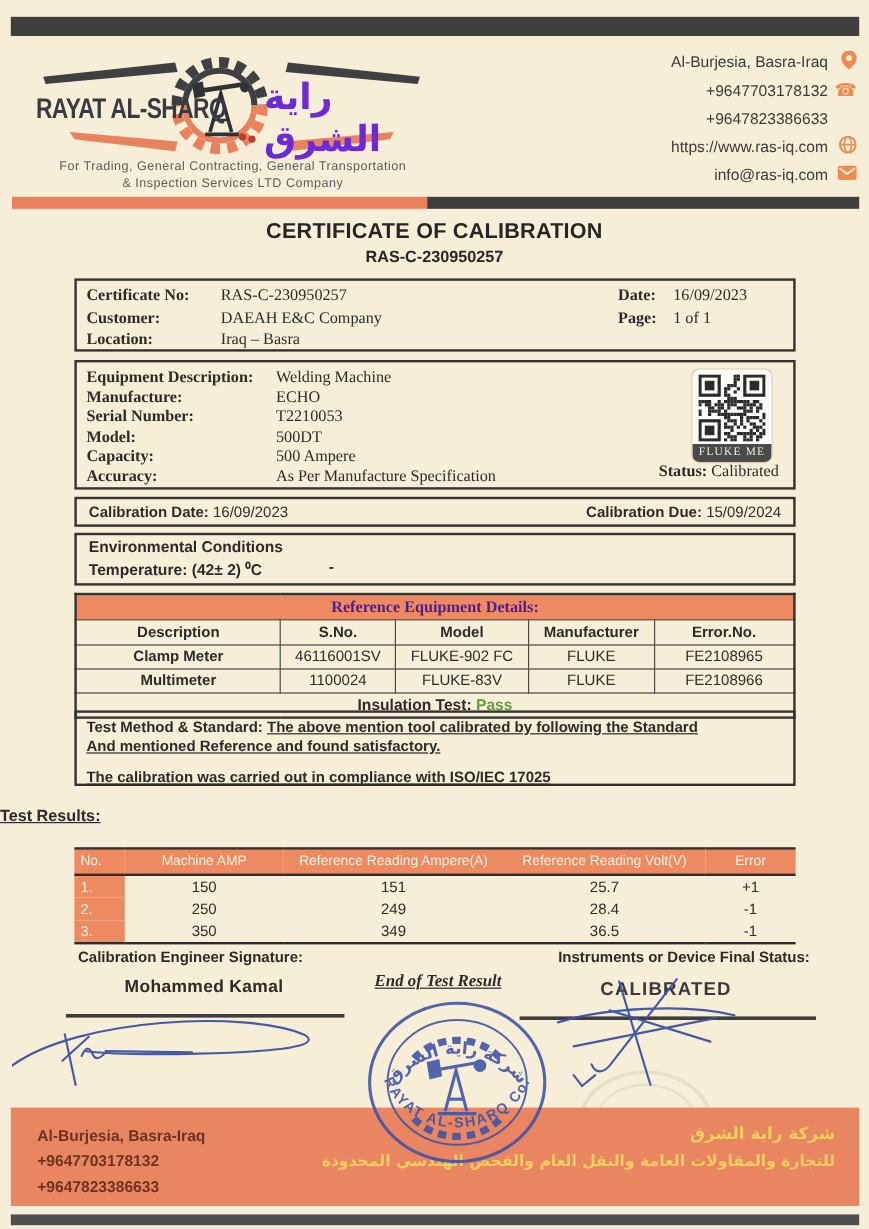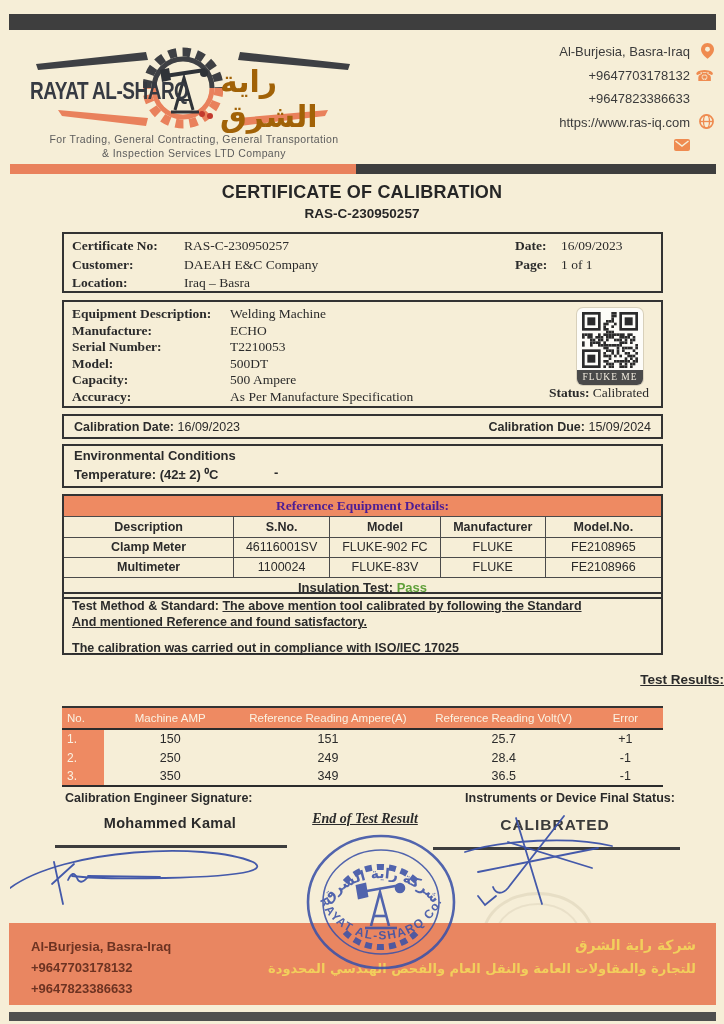--- a/index.html
+++ b/index.html
@@ -9,21 +9,21 @@
 
   
   .top-bar { left:9px; top:14px; width:707px; height:16px; background:#3e3e3e; }
   .split-bar-orange { left:10px; top:164px; width:346px; height:10px; background:#e9815c; }
   .split-bar-dark { left:356px; top:164px; width:360px; height:10px; background:#3e3e3e; }
   .bottom-bar { left:9px; top:1012px; width:707px; height:9px; background:#4f4f4f; }
 
   
   .logo-wrap { left:28px; top:36px; width:335px; height:128px; }
   .logo-en { position:absolute; left:2px; top:42px; font-size:19px; font-weight:700; letter-spacing:-0.5px; color:#363a42; transform:scale(1,1.25); transform-origin:left top; }
-  .logo-ar { position:absolute; left:192px; top:28px; font-size:30px; font-weight:700; color:#a16207; font-family:"DejaVu Sans", sans-serif; }
+  .logo-ar { position:absolute; left:192px; top:28px; font-size:30px; font-weight:700; color:#6d28d9; font-family:"DejaVu Sans", sans-serif; }
   .tagline { left:24px; top:132px; width:340px; text-align:center; font-size:10.5px; color:#5c5c5c; letter-spacing:0.4px; line-height:14px; }
 
   .contact { left:464px; top:40px; width:250px; }
   .c-row { display:grid; grid-template-columns:1fr 24px; align-items:center; height:23.5px; }
   .c-row .c-tx { text-align:right; font-size:13px; color:#3b3b3b; }
   .c-row .c-ic { text-align:right; color:#ef8b50; font-size:15px; line-height:1; }
 
   
   .title-main { left:0; top:182px; width:724px; text-align:center; font-size:18px; font-weight:700; color:#262626; letter-spacing:0.2px; }
   .title-num { left:0; top:206px; width:724px; text-align:center; font-size:13.5px; font-weight:700; color:#262626; }
@@ -65,21 +65,21 @@
   .ref-data td:first-child { font-weight:700; }
   .ref-foot td { font-size:13px; height:21px; }
   .pass { color:#5fa03a; font-weight:700; }
   .ins-lb { font-weight:700; }
 
   
   .method-box { left:62px; top:592px; width:601px; height:63px; padding:4px 8px; font-size:12.5px; font-weight:700; line-height:16px; }
   .u { text-decoration:underline; }
   .method-gap { height:10px; }
 
-  .results-title { left:0; top:672px; width:724px; text-align:right; font-size:13.5px; font-weight:700; text-decoration:underline; }
+  .results-title { left:0; top:672px; width:724px; text-align:left; font-size:13.5px; font-weight:700; text-decoration:underline; }
 
   
   .res-table { left:62px; top:706px; width:601px; border-collapse:collapse; table-layout:fixed; border-top:2px solid #333; border-bottom:2.5px solid #2c2c2c; }
   .res-head th { background:#ee8a62; color:#faf2e2; font-size:11.5px; font-weight:400; height:22px; border-bottom:2.5px solid #2c2c2c; text-align:center; }
   .res-head th:first-child { text-align:left; padding-left:5px; }
   .res-row td { font-size:12.5px; height:19px; text-align:center; }
   .res-row td:first-child { background:#ee8a62; color:#faf2e2; text-align:left; padding-left:5px; font-size:12px; }
 
   
   .sig-lb-left { left:65px; top:791px; font-size:12.5px; font-weight:700; }
@@ -156,20 +156,21 @@
   </div>
   <div class="c-row">
     <span class="c-tx">https://www.ras-iq.com</span>
     <span class="c-ic"><svg width="15" height="15" viewBox="0 0 16 16">
           <circle cx="8" cy="8" r="7" fill="none" stroke="#ef8b50" stroke-width="1.8"></circle>
           <ellipse cx="8" cy="8" rx="3.2" ry="7" fill="none" stroke="#ef8b50" stroke-width="1.4"></ellipse>
           <path d="M1 8 H15" stroke="#ef8b50" stroke-width="1.4"></path>
         </svg></span>
   </div>
   <div class="c-row">
+    <span class="c-tx">info@ras-iq.com</span>
     <span class="c-ic"><svg width="16" height="12" viewBox="0 0 16 12">
           <rect x="0" y="0" width="16" height="12" rx="2" fill="#ef8b50"></rect>
           <path d="M1.5 2 L8 7 L14.5 2" fill="none" stroke="#f6eed7" stroke-width="1.5"></path>
         </svg></span>
   </div>
 </div>
 
 <div class="abs split-bar-orange"></div>
 <div class="abs split-bar-dark"></div>
 
@@ -405,21 +406,21 @@
     </colgroup>
   <tbody>
       <tr>
         <td class="ref-caption" colspan="5">Reference Equipment Details:</td>
       </tr>
   <tr class="ref-head">
     <th>Description</th>
     <th>S.No.</th>
     <th>Model</th>
     <th>Manufacturer</th>
-    <th>Model.No.</th>
+    <th>Error.No.</th>
   </tr>
   <tr class="ref-data">
     <td>Clamp Meter</td>
     <td>46116001SV</td>
     <td>FLUKE-902 FC</td>
     <td>FLUKE</td>
     <td>FE2108965</td>
   </tr>
   <tr class="ref-data">
     <td>Multimeter</td>

